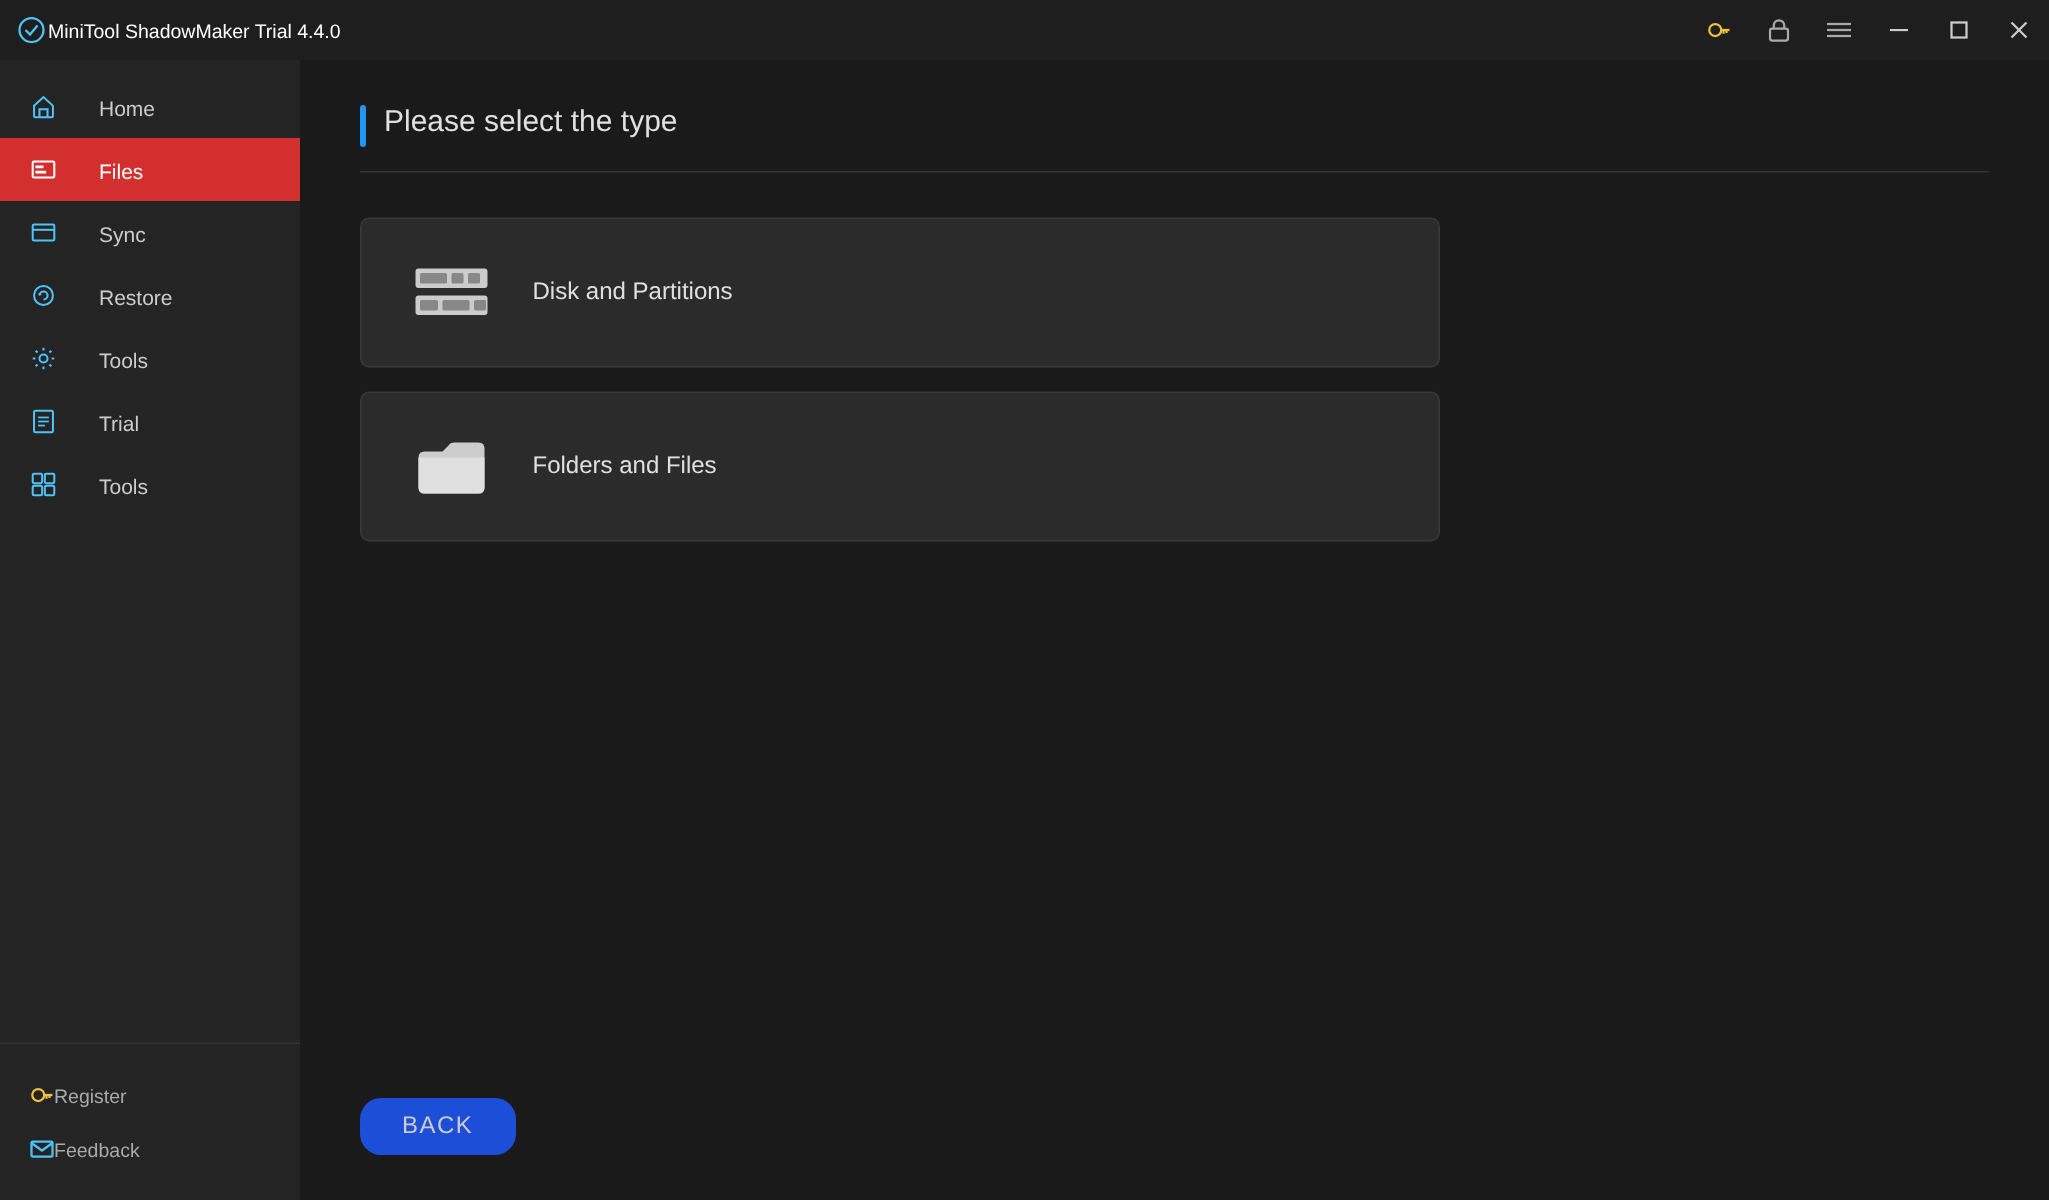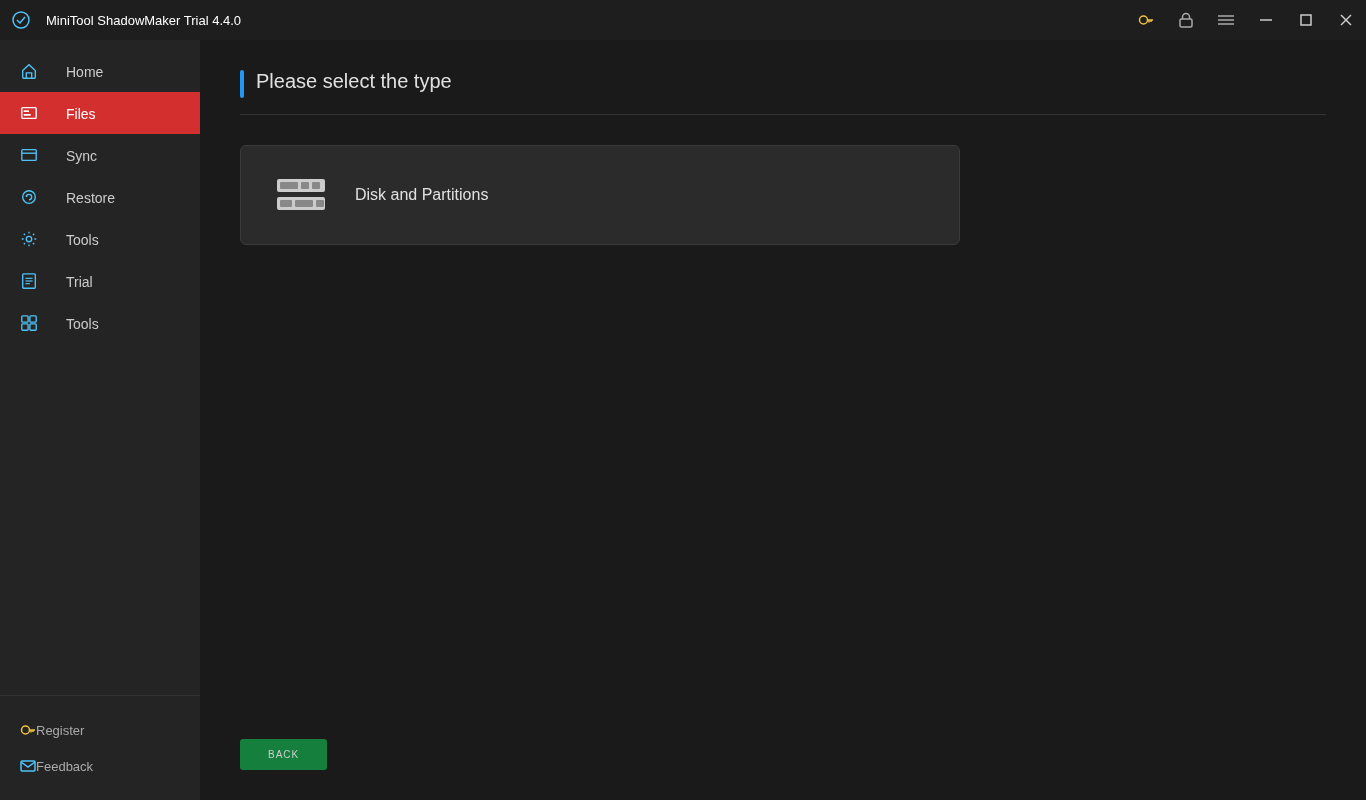--- a/index.html
+++ b/index.html
@@ -19,21 +19,21 @@
       height: 40px;
       background: #1e1e1e;
       display: flex;
       align-items: center;
       padding: 0 12px;
       position: relative;
     }
     .title-bar-logo {
       display: flex;
       align-items: center;
-      gap: 16px;
+      gap: 2px;
       color: #ffffff;
       font-size: 13px;
       font-weight: 500;
     }
     .title-bar-logo svg {
       width: 18px;
       height: 18px;
     }
     .title-bar-controls {
       position: absolute;
@@ -184,27 +184,27 @@
       width: 52px;
       height: 44px;
     }
 
     
     .content-bottom {
       margin-top: auto;
       padding-top: 20px;
     }
     .back-btn {
-      background: #15803d;
+      background: #1d4ed8;
       border: none;
       color: #cccccc;
-      font-size: 10px;
+      font-size: 16px;
       padding: 10px 28px;
       cursor: pointer;
-      border-radius: 3px;
+      border-radius: 14px;
       letter-spacing: 1px;
       font-weight: 500;
     }
   </style>
 </head>
 <body>
 
 <div class="title-bar">
   <div class="title-bar-logo">
     <svg viewBox="0 0 18 18" fill="none">
@@ -360,19 +360,28 @@
             <rect x="37" y="9" width="8" height="7" rx="1" fill="#888888"></rect>
             <rect x="2" y="24" width="48" height="13" rx="2" fill="#cccccc"></rect>
             <rect x="5" y="27" width="12" height="7" rx="1" fill="#888888"></rect>
             <rect x="20" y="27" width="18" height="7" rx="1" fill="#888888"></rect>
             <rect x="41" y="27" width="8" height="7" rx="1" fill="#888888"></rect>
           </svg>
         </div>
         <span class="type-card-label">Disk and Partitions</span>
       </div>
 
+      <div class="type-card">
+        <div class="type-card-icon">
+          <svg class="folder-icon" viewBox="0 0 52 44" fill="none">
+            <path d="M4 16 Q4 12 8 12 L20 12 L24 8 Q25 6 28 6 L44 6 Q48 6 48 10 L48 36 Q48 40 44 40 L8 40 Q4 40 4 36 Z" fill="#cccccc"></path>
+            <path d="M4 16 L48 16 L48 36 Q48 40 44 40 L8 40 Q4 40 4 36 Z" fill="#e0e0e0"></path>
+          </svg>
+        </div>
+        <span class="type-card-label">Folders and Files</span>
+      </div>
     </div>
 
     <div class="content-bottom">
       <button class="back-btn">BACK</button>
     </div>
   </div>
 </div>
 
 </body></html>

